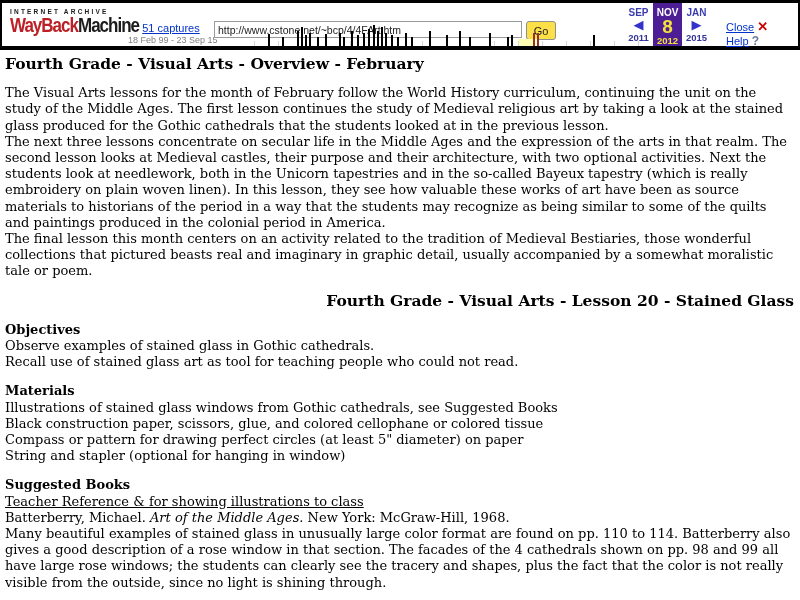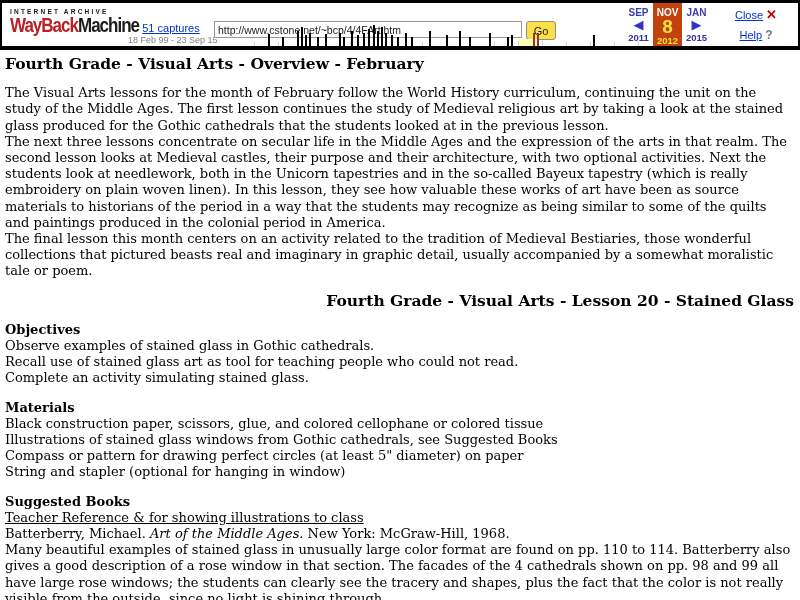--- a/index.html
+++ b/index.html
@@ -33,30 +33,30 @@
             background:#fde047; border:1px solid #8f8f8f; border-radius:3px; color:#222; }
   .timeline { position:relative; height:23px; width:386px; margin:1px 0 0 40px; }
   .timeline .grid { position:absolute; top:0; bottom:0; width:1px; background:#d9d9d9; z-index:1; }
   .timeline .sel { position:absolute; top:-2px; bottom:0; background:#ffffb3; z-index:0; }
   .timeline .bar { position:absolute; bottom:0; width:2px; background:#000; z-index:2; }
   .timeline .bar.red { background:#8e3434; }
 
   .nav-block { width:88px; display:flex; margin-left:2px; }
   .nav-col { width:29px; display:flex; flex-direction:column; align-items:center;
              justify-content:space-between; padding:4px 0 3px; }
-  .nav-col.current { background:#c2410c; }
+  .nav-col.current { background:#4c1d95; }
   .nav-month { font-size:10px; font-weight:bold; color:#3b3bb0; }
   .nav-col.current .nav-month { color:#fff; }
   .nav-day { font-size:19px; font-weight:bold; color:#f3e23a; line-height:17px; }
   .nav-year { font-size:9.5px; font-weight:bold; color:#333399; }
   .nav-col.current .nav-year { color:#f3e23a; }
   .nav-arrow { font-size:13px; color:#3333cc; cursor:pointer; line-height:14px; }
 
   .closehelp-block { width:72px; display:flex; flex-direction:column; justify-content:space-between;
-                     align-items:center; padding:4px 12px 4px 0; margin-left:14px; }
+                     align-items:flex-start; padding:16px 12px 4px 0; margin-left:14px; }
   .ch-row { font-size:11px; white-space:nowrap; }
   .ch-link { color:#0033cc; text-decoration:underline; cursor:pointer; }
   .close-x { color:#cc0000; font-weight:bold; font-size:13px; margin-left:3px; }
   .help-q { color:#6a7a9a; font-weight:bold; font-size:12px; margin-left:3px; }
 
   
   #content { padding:3px 6px 0 5px; font-size:13px; line-height:16.2px; }
   #content h3 { font-size:15.5px; font-weight:bold; margin:3px 0 13px; }
   #content h3.second { margin-top:13px;text-align:right; }
   .para { margin:10px 0 13px; }
@@ -178,27 +178,26 @@
     <div class="pline">The next three lessons concentrate on secular life in the Middle Ages and the expression of the arts in that realm. The second lesson looks at Medieval castles, their purpose and their architecture, with two optional activities. Next the students look at needlework, both in the Unicorn tapestries and in the so-called Bayeux tapestry (which is really embroidery on plain woven linen). In this lesson, they see how valuable these works of art have been as source materials to historians of the period in a way that the students may recognize as being similar to some of the quilts and paintings produced in the colonial period in America.</div>
     <div class="pline">The final lesson this month centers on an activity related to the tradition of Medieval Bestiaries, those wonderful collections that pictured beasts real and imaginary in graphic detail, usually accompanied by a somewhat moralistic tale or poem.</div>
   </div>
 
   <h3 class="second">Fourth Grade - Visual Arts - Lesson 20 - Stained Glass</h3>
 
   <div class="section">
     <div class="sec-title">Objectives</div>
     <div class="secline">Observe examples of stained glass in Gothic cathedrals.</div>
     <div class="secline">Recall use of stained glass art as tool for teaching people who could not read.</div>
-    <div class="secline">Complete an activity simulating stained glass.</div>
   </div>
 
   <div class="section">
     <div class="sec-title">Materials</div>
+    <div class="secline">Illustrations of stained glass windows from Gothic cathedrals, see Suggested Books</div>
     <div class="secline">Black construction paper, scissors, glue, and colored cellophane or colored tissue</div>
-    <div class="secline">Illustrations of stained glass windows from Gothic cathedrals, see Suggested Books</div>
     <div class="secline">Compass or pattern for drawing perfect circles (at least 5" diameter) on paper</div>
     <div class="secline">String and stapler (optional for hanging in window)</div>
   </div>
 
   <div class="section">
     <div class="sec-title">Suggested Books</div>
     <div class="bookline underline">Teacher Reference &amp; for showing illustrations to class</div>
     <div class="bookline">
       <span>Batterberry, Michael. </span><i>Art of the Middle Ages.</i><span> New York: McGraw-Hill, 1968.</span>
     </div>

